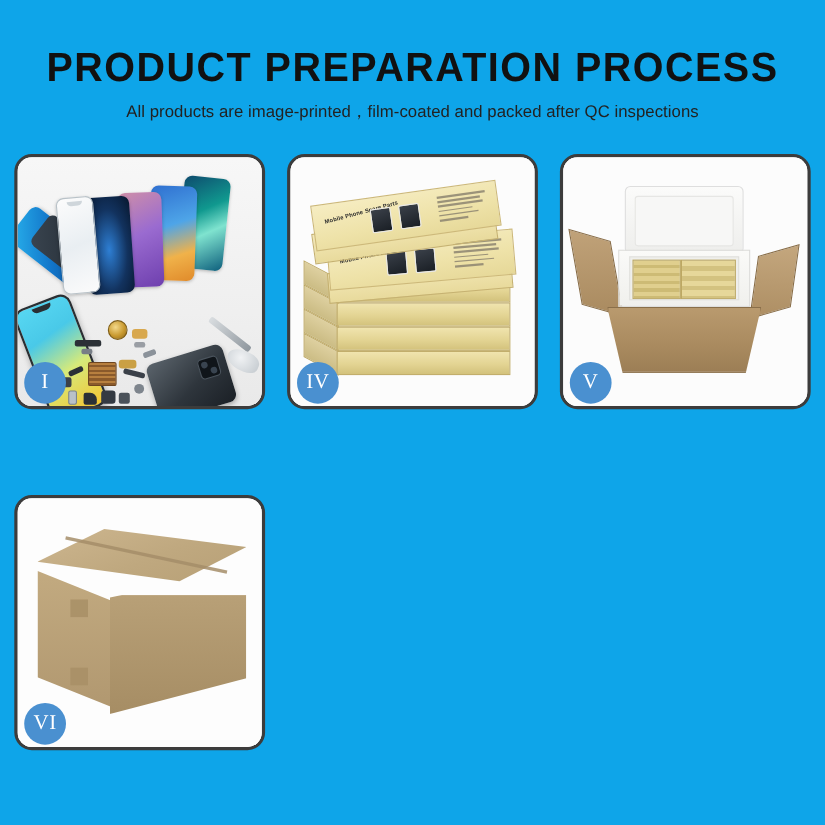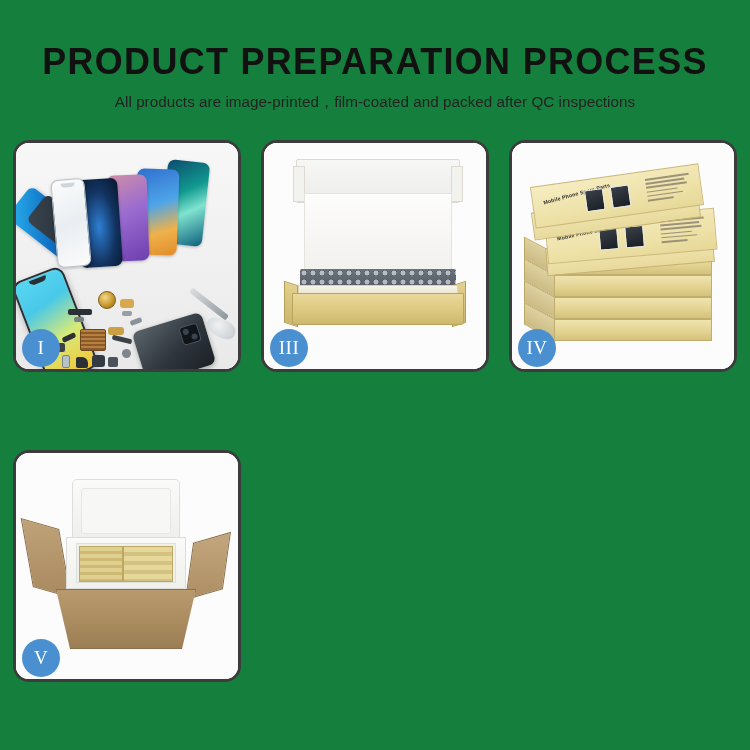--- a/index.html
+++ b/index.html
@@ -9,21 +9,21 @@
     height: 750px;
     background: #ffffff;
     font-family: "Liberation Sans", sans-serif;
     overflow: hidden;
   }
 
   .page {
     position: relative;
     width: 750px;
     height: 750px;
-    background: #15803d;
+    background: #0ea5e9;
   }
 
   
   .header {
     position: absolute;
     top: 40px;
     left: 0;
     width: 750px;
     text-align: center;
   }
@@ -487,33 +487,20 @@
         <div class="part pt11"></div>
         <div class="part pt12"></div>
         <div class="part pt13"></div>
         <div class="part pt14"></div>
         <div class="part pt15"></div>
       </div>
       <div class="badge">I</div>
     </div>
 
 
-    <div class="panel p3">
-      <div class="photo">
-        <div class="p3-bg"></div>
-        <div class="b3-backlid"></div>
-        <div class="b3-foam"></div>
-        <div class="b3-bubble"></div>
-        <div class="b3-lflap"></div>
-        <div class="b3-rflap"></div>
-        <div class="b3-inner"></div>
-        <div class="b3-front"></div>
-      </div>
-      <div class="badge">III</div>
-    </div>
 
     <div class="panel p4">
       <div class="photo">
         <div class="p4-bg"></div>
         <div class="stack">
 
           <div class="slab-s" style="top:152px; transform:skewY(28deg) translateY(-8px);"></div>
           <div class="slab" style="top:152px;"></div>
           <div class="slab-s" style="top:130px; transform:skewY(28deg) translateY(-8px);"></div>
           <div class="slab" style="top:130px;"></div>
@@ -565,15 +552,29 @@
         <div class="c5-foambox"></div>
         <div class="c5-inner">
             <span class="lh"></span>
             <span class="rh"></span>
           </div>
         <div class="c5-body"></div>
       </div>
       <div class="badge">V</div>
     </div>
 
+    <div class="panel p6">
+      <div class="photo">
+        <div class="p6-bg"></div>
+        <div class="c6">
+          <div class="c6-top"></div>
+          <div class="c6-seam"></div>
+          <div class="c6-left"></div>
+          <div class="c6-right"></div>
+          <div class="c6-tab1"></div>
+          <div class="c6-tab2"></div>
+        </div>
+      </div>
+      <div class="badge">VI</div>
+    </div>
 
   </div>
 </div>
 
 </body></html>

